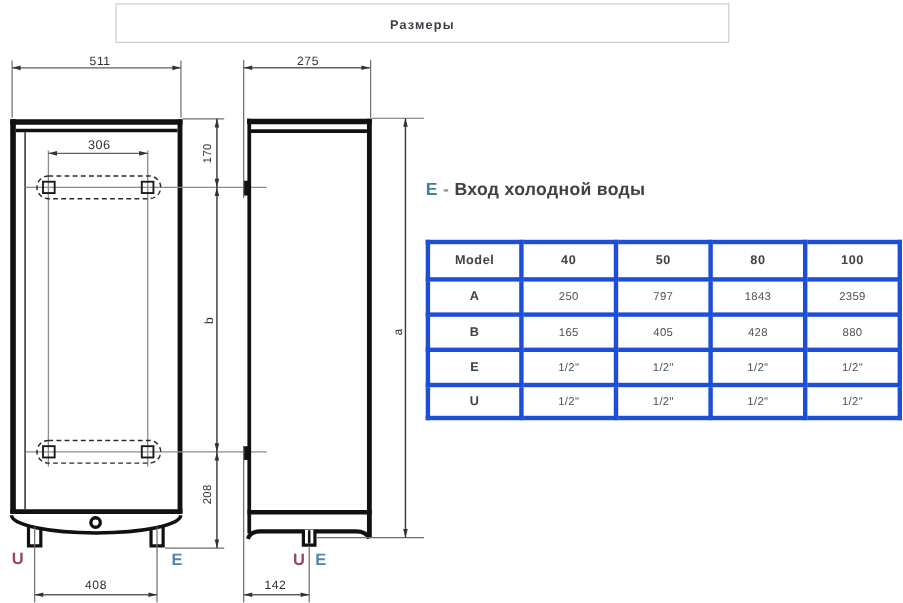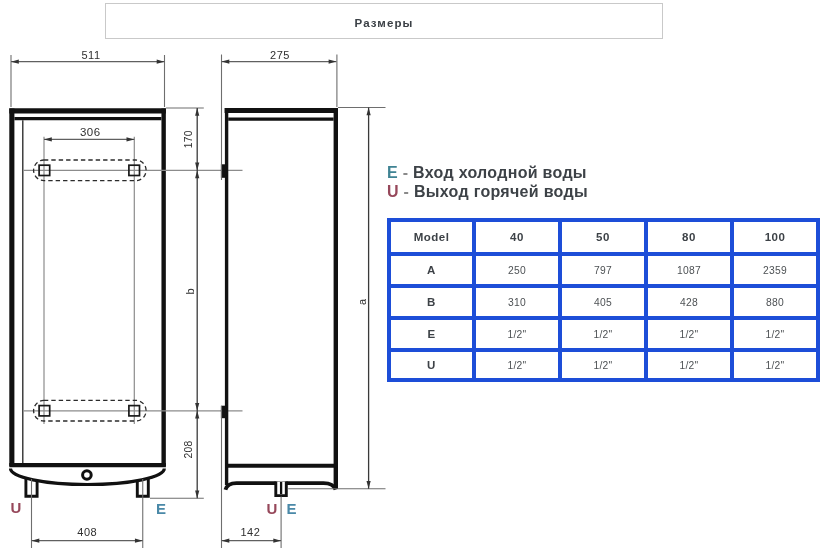--- a/index.html
+++ b/index.html
@@ -158,21 +158,20 @@
         <text x="271.8" y="514" fill="#96475a">U</text>
         <text x="291.5" y="514" fill="#4a89a8">E</text>
       </g>
     </g>
   </svg>
 
   <div class="abs" id="titlebox">Размеры</div>
 
   <div class="abs" id="legend">
     <div><span class="teal">E</span> <span class="dash">-</span> Вход холодной воды</div>
-    <div><span class="red">U</span> <span class="dash">-</span> Выход горячей воды</div>
   </div>
 
   <table class="abs" id="dimtable">
     <colgroup>
         <col style="width:85px">
         <col style="width:86px">
         <col style="width:86px">
         <col style="width:86px">
         <col style="width:86px">
       </colgroup>
@@ -181,26 +180,26 @@
           <td class="hd">Model</td>
           <td class="hd">40</td>
           <td class="hd">50</td>
           <td class="hd">80</td>
           <td class="hd">100</td>
         </tr>
     <tr style="height:32px">
           <td class="hd">A</td>
           <td>250</td>
           <td>797</td>
-          <td>1087</td>
+          <td>1843</td>
           <td>2359</td>
         </tr>
     <tr style="height:32px">
           <td class="hd">B</td>
-          <td>310</td>
+          <td>165</td>
           <td>405</td>
           <td>428</td>
           <td>880</td>
         </tr>
     <tr style="height:32px">
           <td class="hd teal">E</td>
           <td>1/2"</td>
           <td>1/2"</td>
           <td>1/2"</td>
           <td>1/2"</td>

